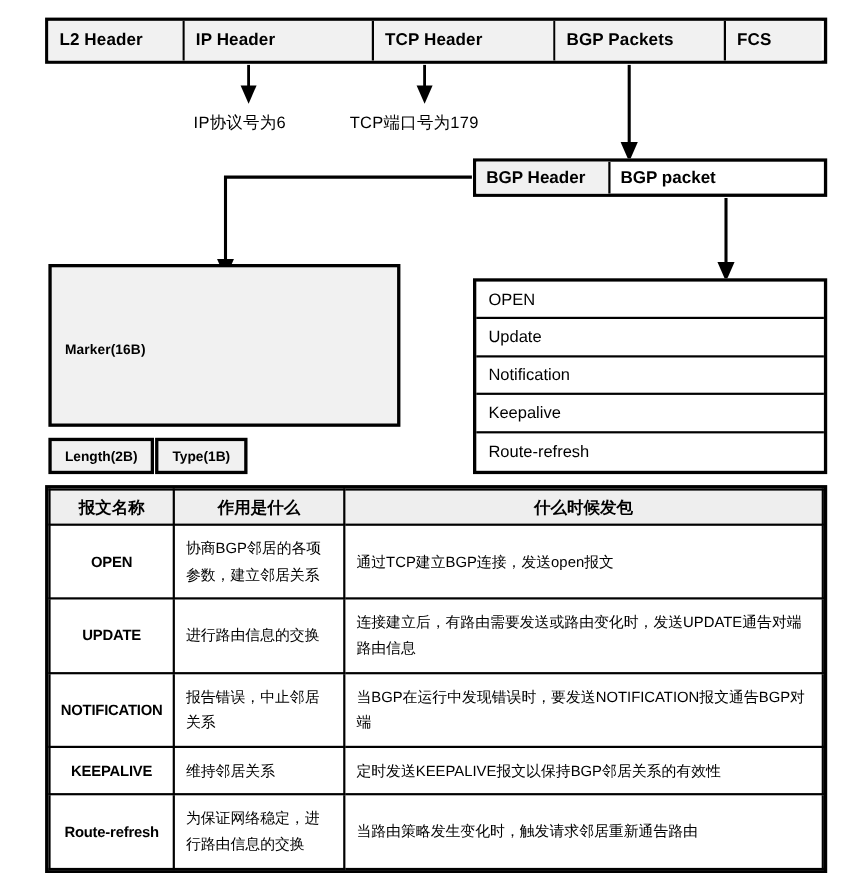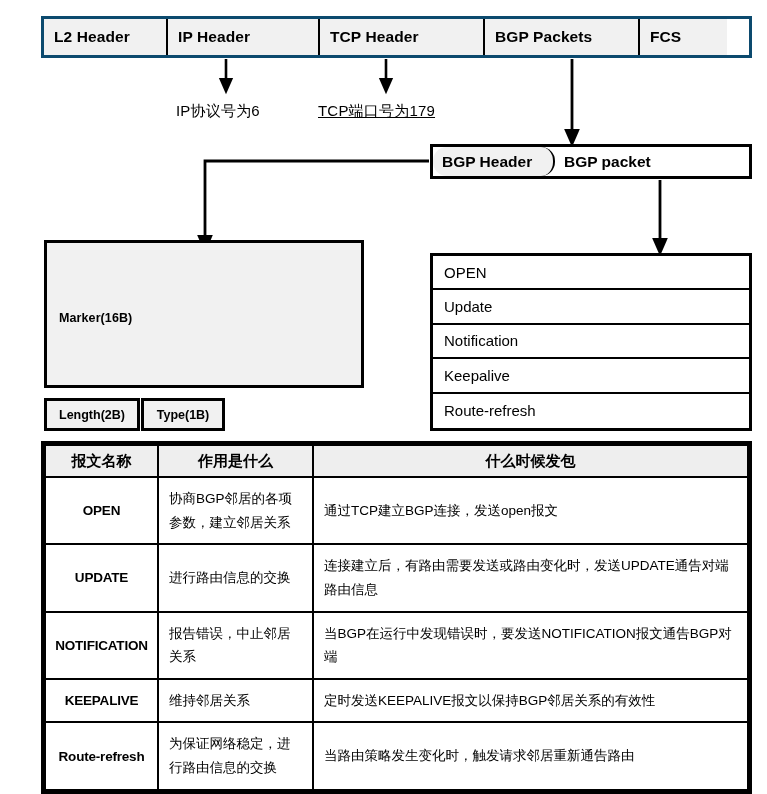--- a/index.html
+++ b/index.html
@@ -23,21 +23,21 @@
     height: 794px;
   }
 
   
   .strip {
     position: absolute;
     left: 41px;
     top: 16px;
     width: 711px;
     height: 42px;
-    border: 3px solid #0c4a6e;
+    border: 3px solid #000000;
     background: #ffffff;
     display: flex;
     box-sizing: border-box;
   }
   .strip-cell {
     border-right: 2px solid #000000;
     background: #f1f1f1;
     display: flex;
     align-items: center;
     padding-left: 10px;
@@ -62,21 +62,20 @@
     box-sizing: border-box;
   }
   .bgprow-cell {
     display: flex;
     align-items: center;
     padding-left: 9px;
     font-size: 15.5px;
     font-weight: bold;
     box-sizing: border-box;
     white-space: nowrap;
-    border-radius: 14px;
   }
   .bgprow-cell.gray {
     background: #f1f1f1;
     border-right: 2px solid #000000;
   }
 
   
   .marker-main {
     position: absolute;
     left: 44px;
@@ -137,21 +136,21 @@
   .msglist-item:last-child { border-bottom: none; }
 
   
   .anno {
     position: absolute;
     font-size: 15px;
     white-space: nowrap;
     letter-spacing: 0.2px;
   }
   #anno-ip  { left: 176px; top: 102px; }
-  #anno-tcp { left: 318px; top: 102px; text-decoration: underline; }
+  #anno-tcp { left: 318px; top: 102px; }
 
   
   .tbl {
     position: absolute;
     left: 41px;
     top: 441px;
     width: 711px;
     border: 3px solid #000000;
     border-collapse: collapse;
     background: #ffffff;
@@ -221,21 +220,21 @@
 
     <path d="M572,59 L572,138" stroke="#000000" stroke-width="2.8" fill="none" marker-end="url(#arrowhead)"></path>
 
     <path d="M429,161 L205,161 L205,244" stroke="#000000" stroke-width="2.8" fill="none" marker-end="url(#arrowhead)"></path>
 
     <path d="M660,180 L660,247" stroke="#000000" stroke-width="2.8" fill="none" marker-end="url(#arrowhead)"></path>
   </svg>
 
   <div class="strip">
     <div class="strip-cell" style="width:124px">L2 Header</div>
-    <div class="strip-cell" style="width:152px">IP Header</div>
+    <div class="strip-cell" style="width:172px">IP Header</div>
     <div class="strip-cell" style="width:165px">TCP Header</div>
     <div class="strip-cell" style="width:155px">BGP Packets</div>
     <div class="strip-cell" style="width:87px">FCS</div>
   </div>
 
   <div class="anno" id="anno-ip">IP协议号为6</div>
   <div class="anno" id="anno-tcp">TCP端口号为179</div>
 
   <div class="bgprow">
     <div class="bgprow-cell gray" style="width:122px">BGP Header</div>

